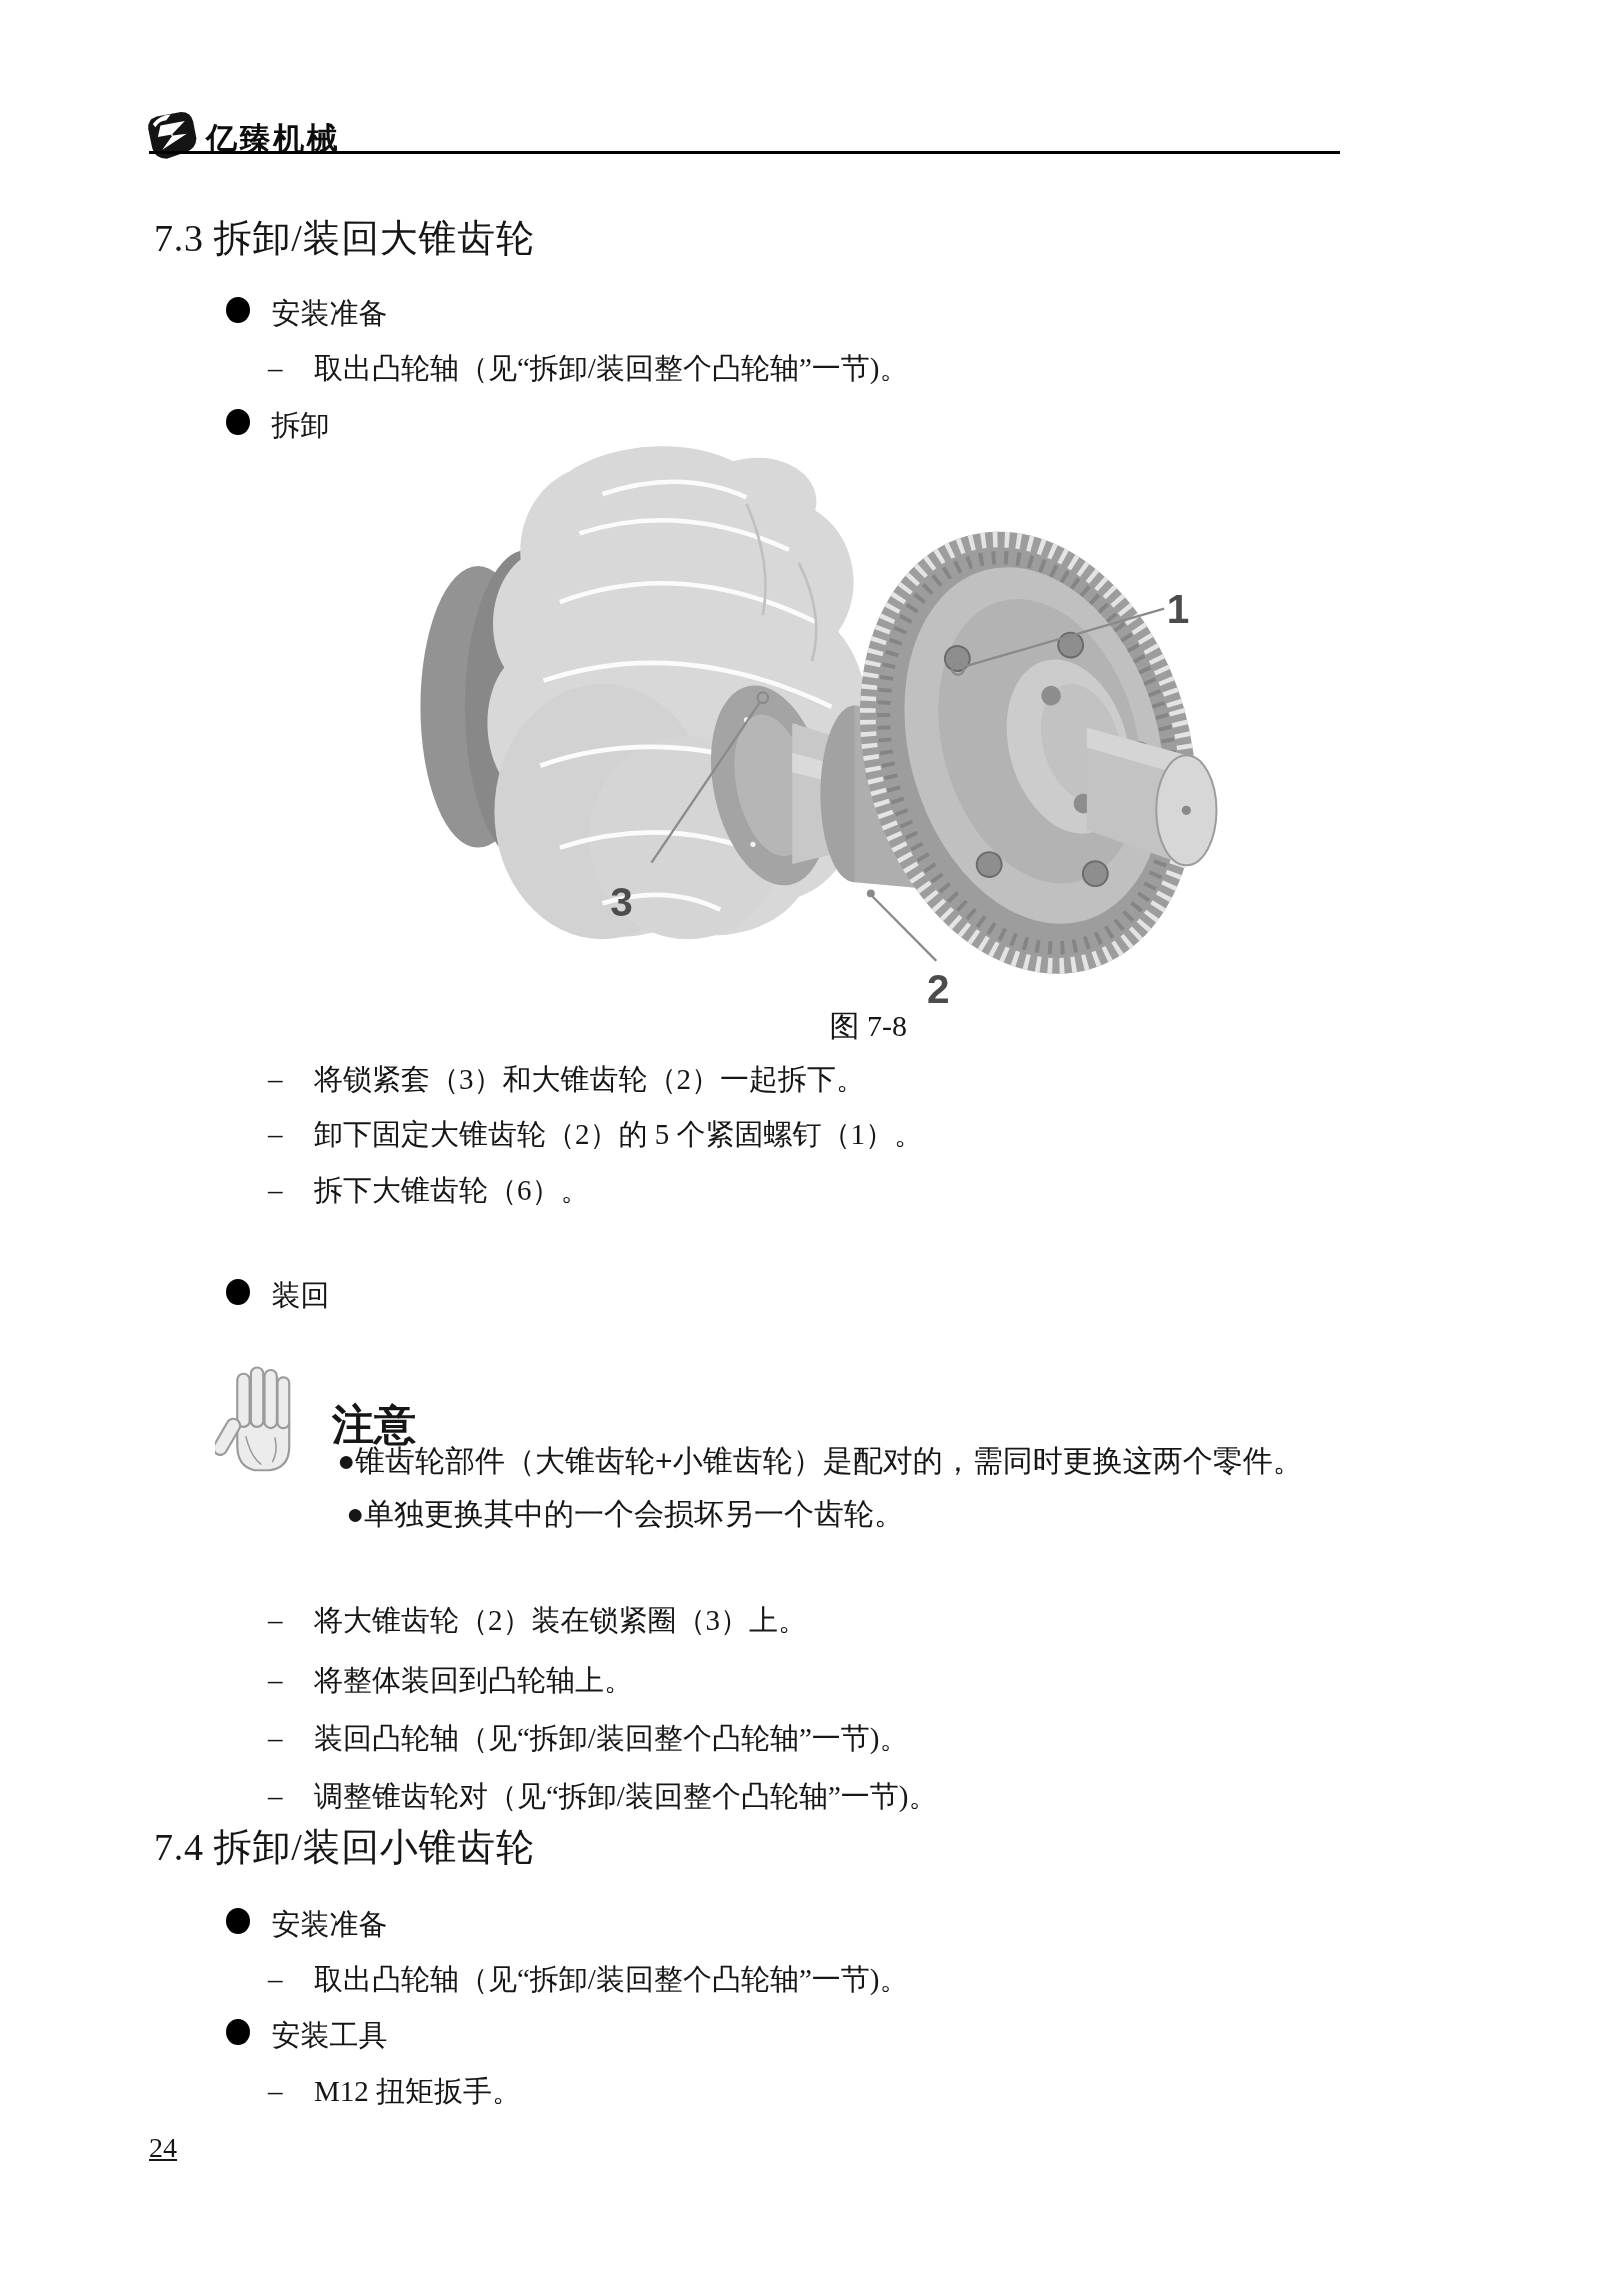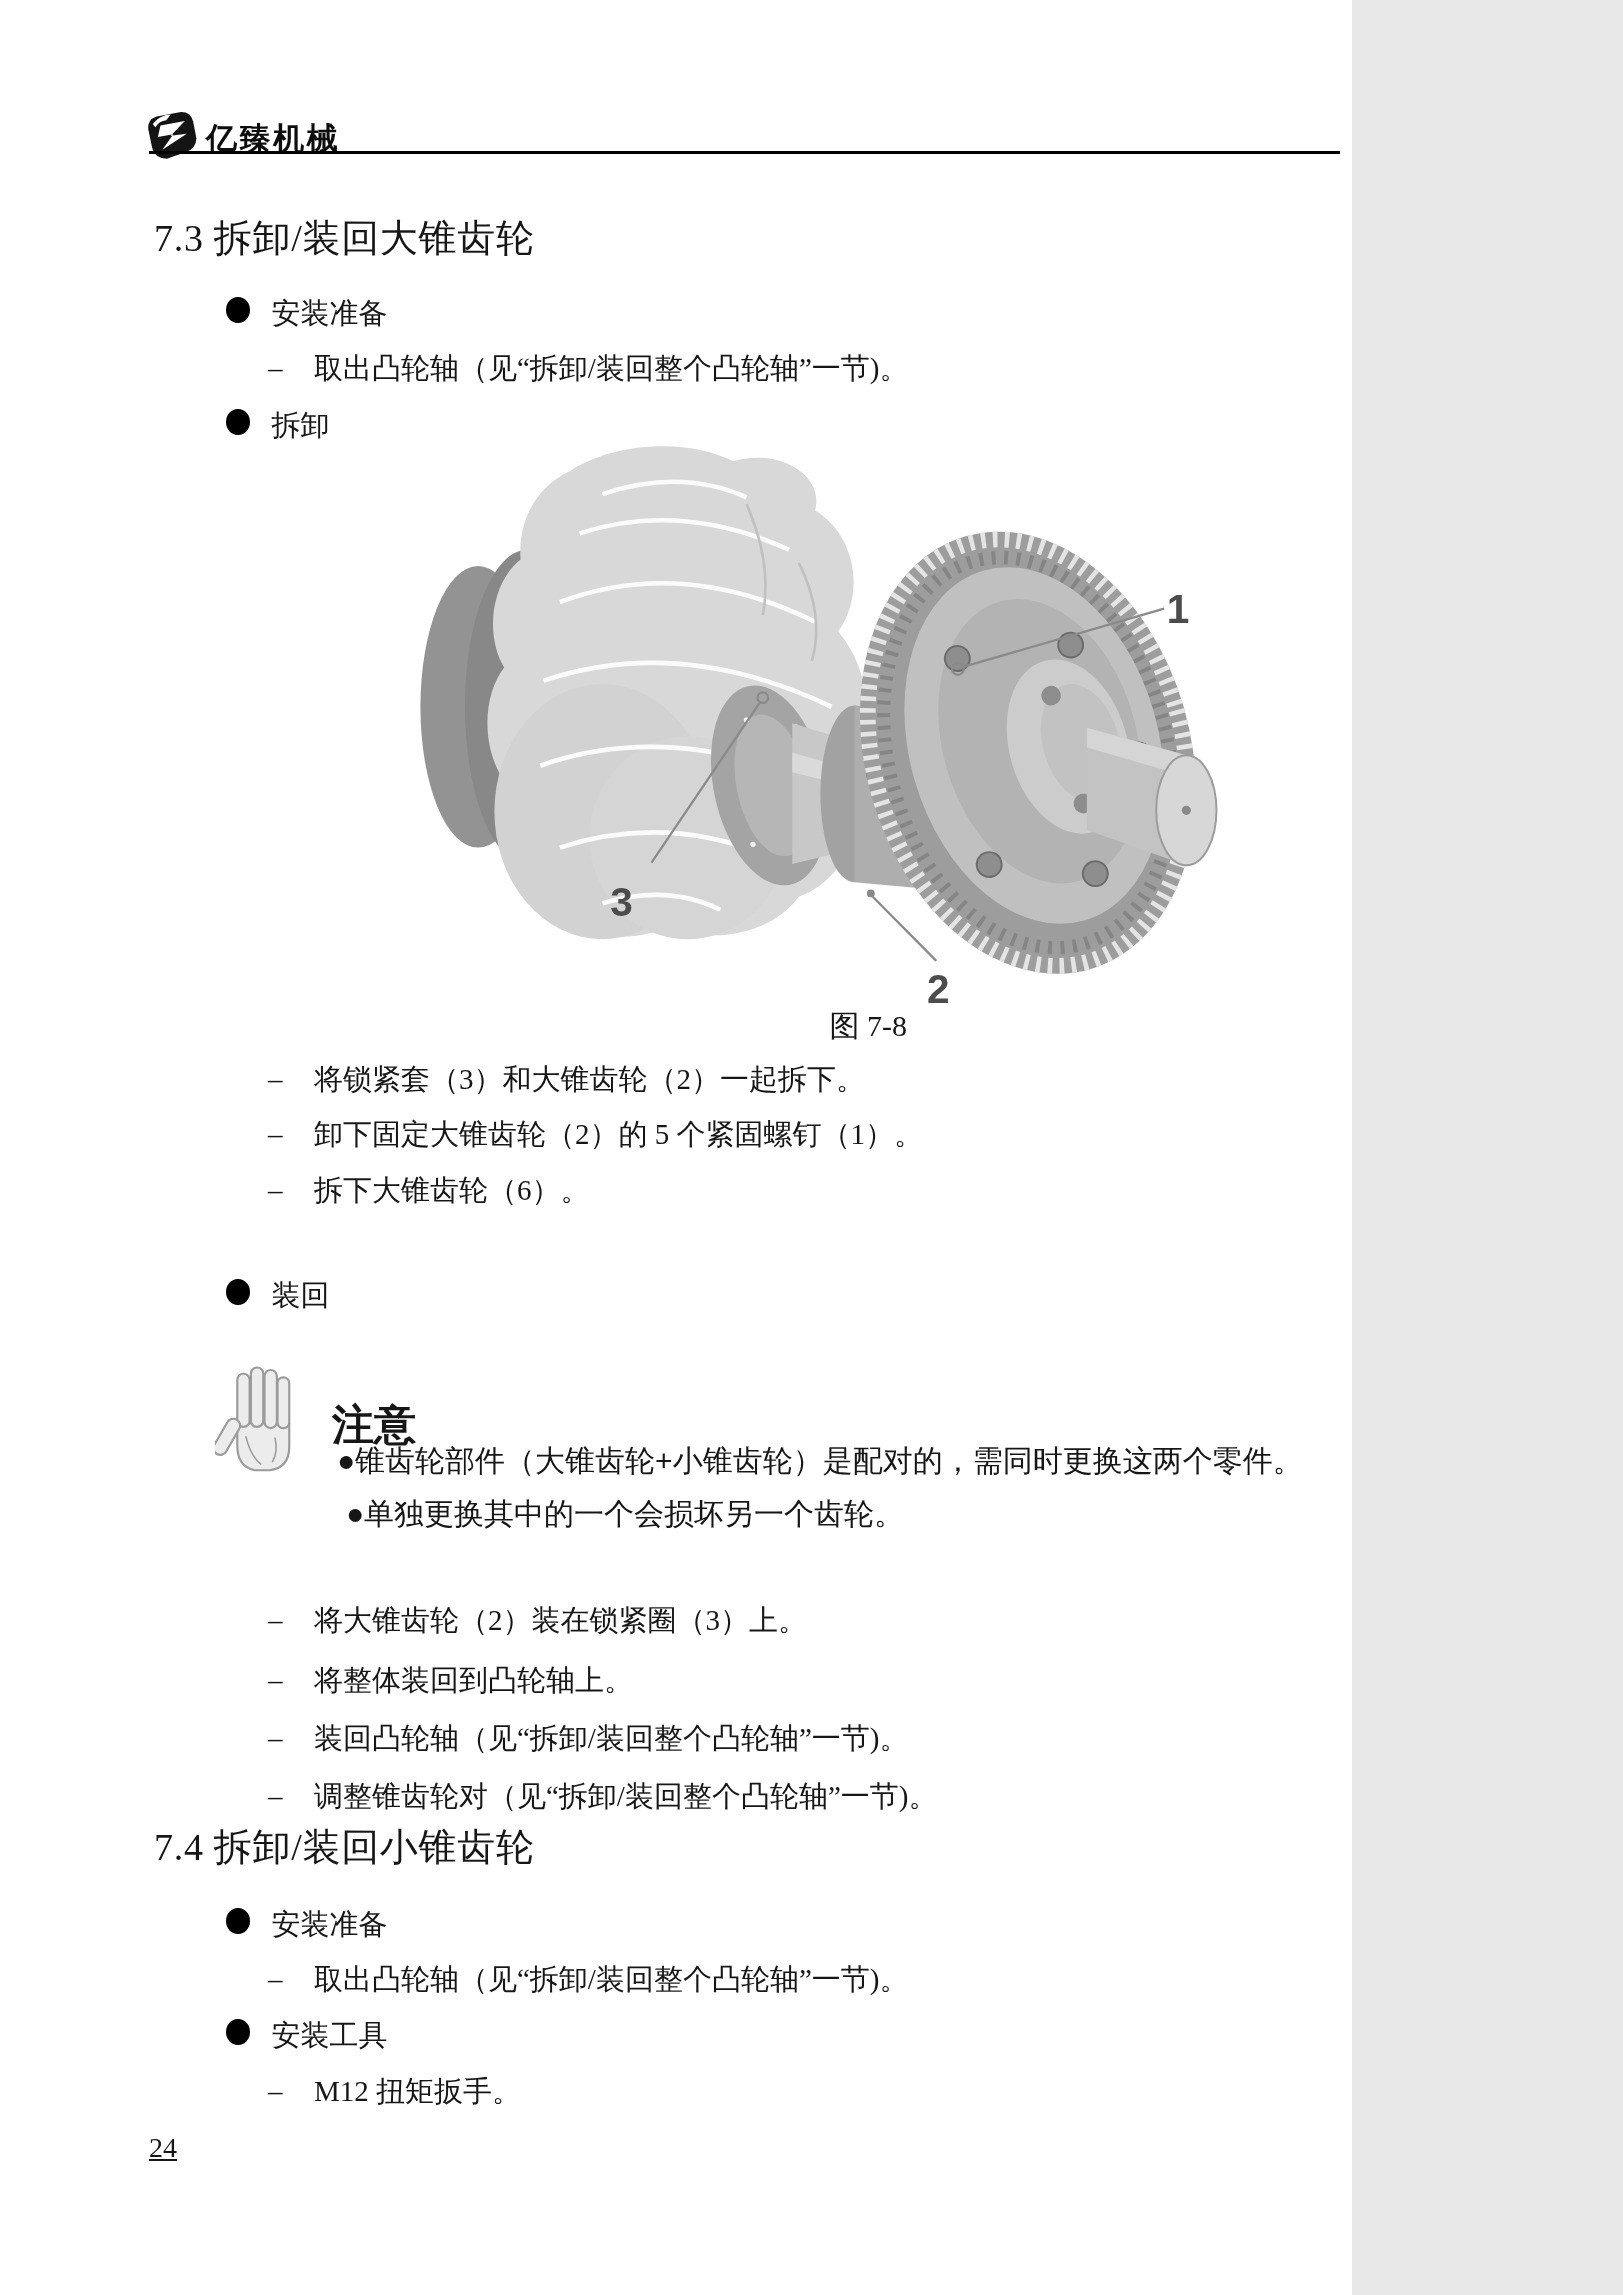--- a/index.html
+++ b/index.html
@@ -1,17 +1,17 @@
 <!DOCTYPE html>
 <html style="font-size:10.5px"><head>
 <meta charset="utf-8">
 <style>
   html,body{margin:0;padding:0;background:#e8e8e8;}
   .page{
-    position:relative;width:1352px;height:2295px;background:#ffffff;
+    position:relative;width:1623px;height:2295px;background:#ffffff;
     font-family:"Liberation Serif",serif;color:#161616;overflow:hidden;
   }
   .abs{position:absolute;}
   .brand-text{font-family:"Liberation Sans",sans-serif;font-weight:bold;font-size:31px;letter-spacing:2.6px;color:#0d0d0d;}
   .rule{background:#000;height:3.3px;}
   .h1{font-size:38px;line-height:1;letter-spacing:0.7px;}
   .body-line{font-size:29px;line-height:1.18;white-space:nowrap;}
   .bullet-row{display:flex;align-items:flex-start;}
   .bullet-dot{width:23.6px;height:26px;border-radius:50%;background:#000;margin-right:22px;flex:0 0 auto;margin-top:1.3px;}
   .dash-row{display:flex;align-items:flex-start;}

